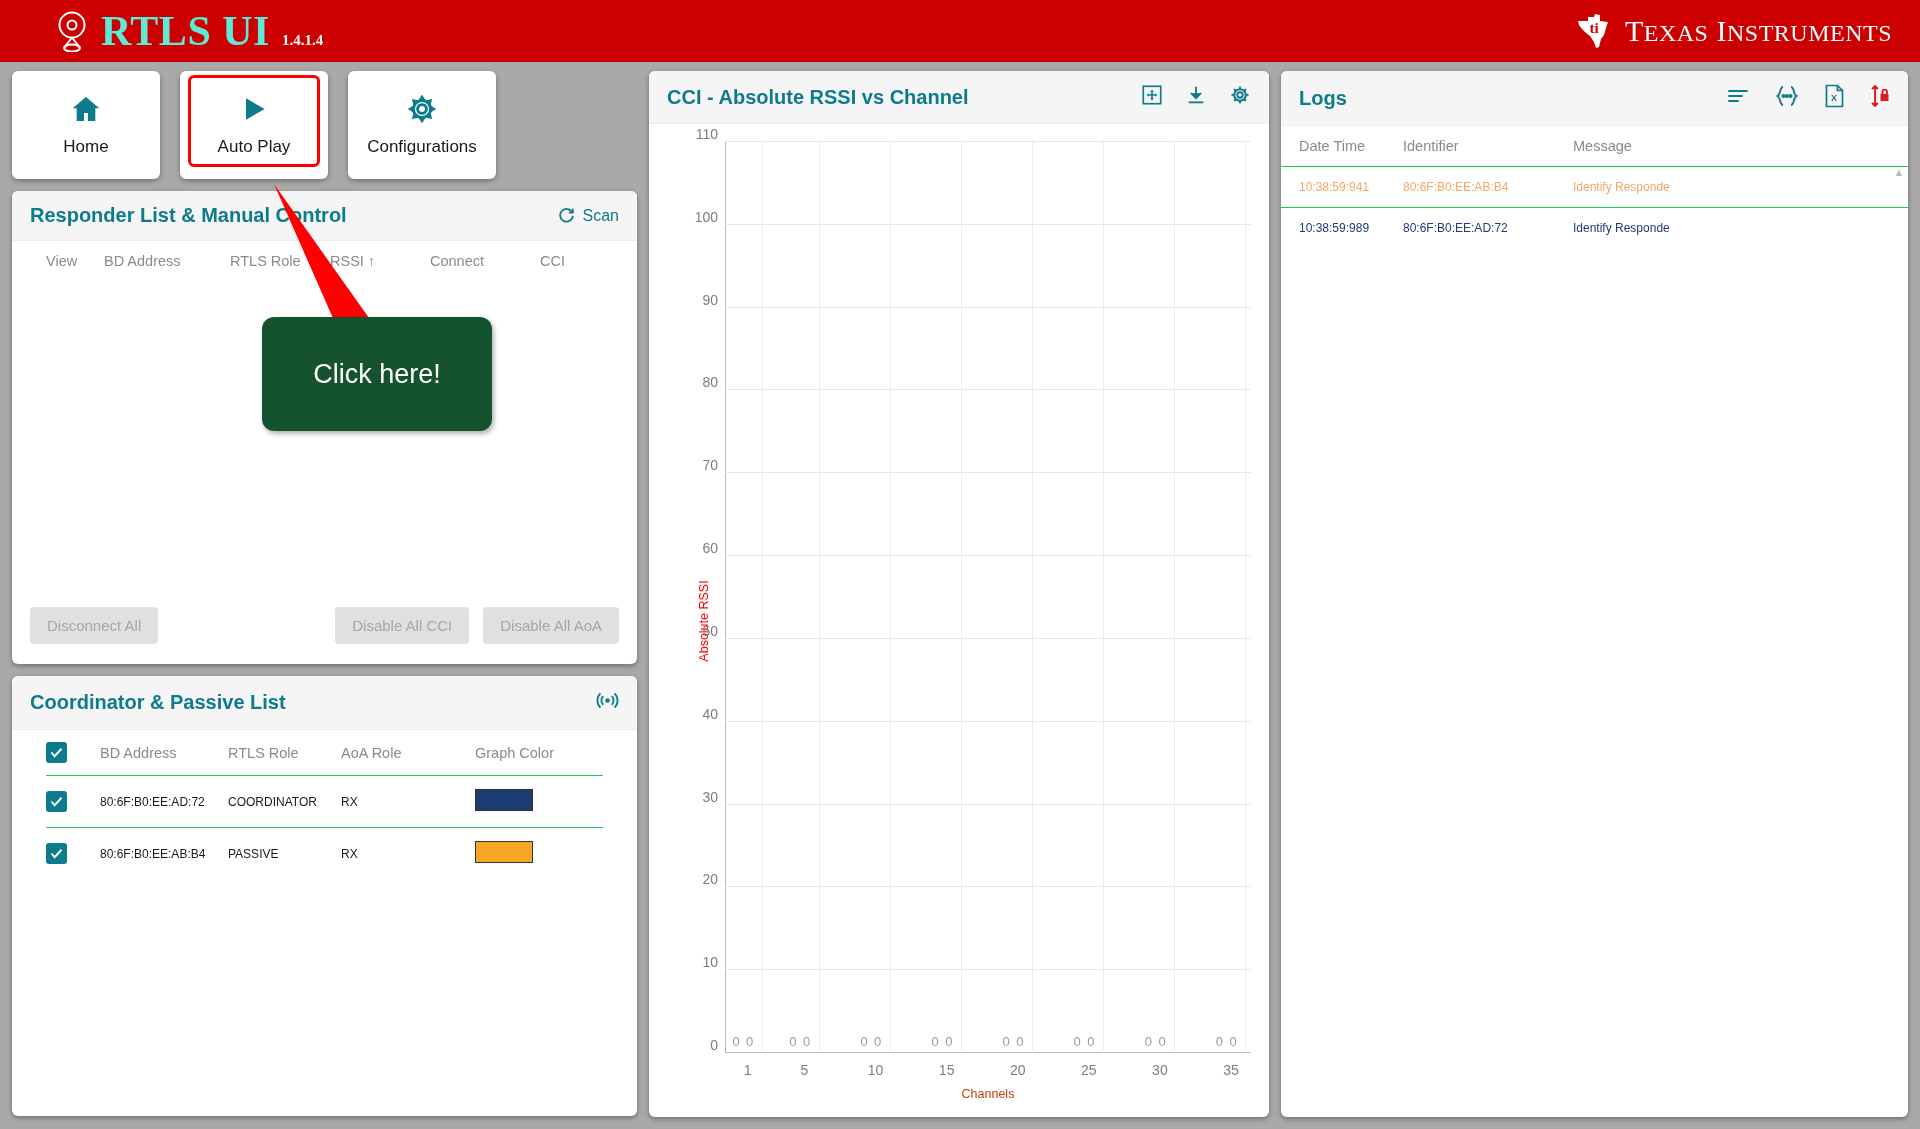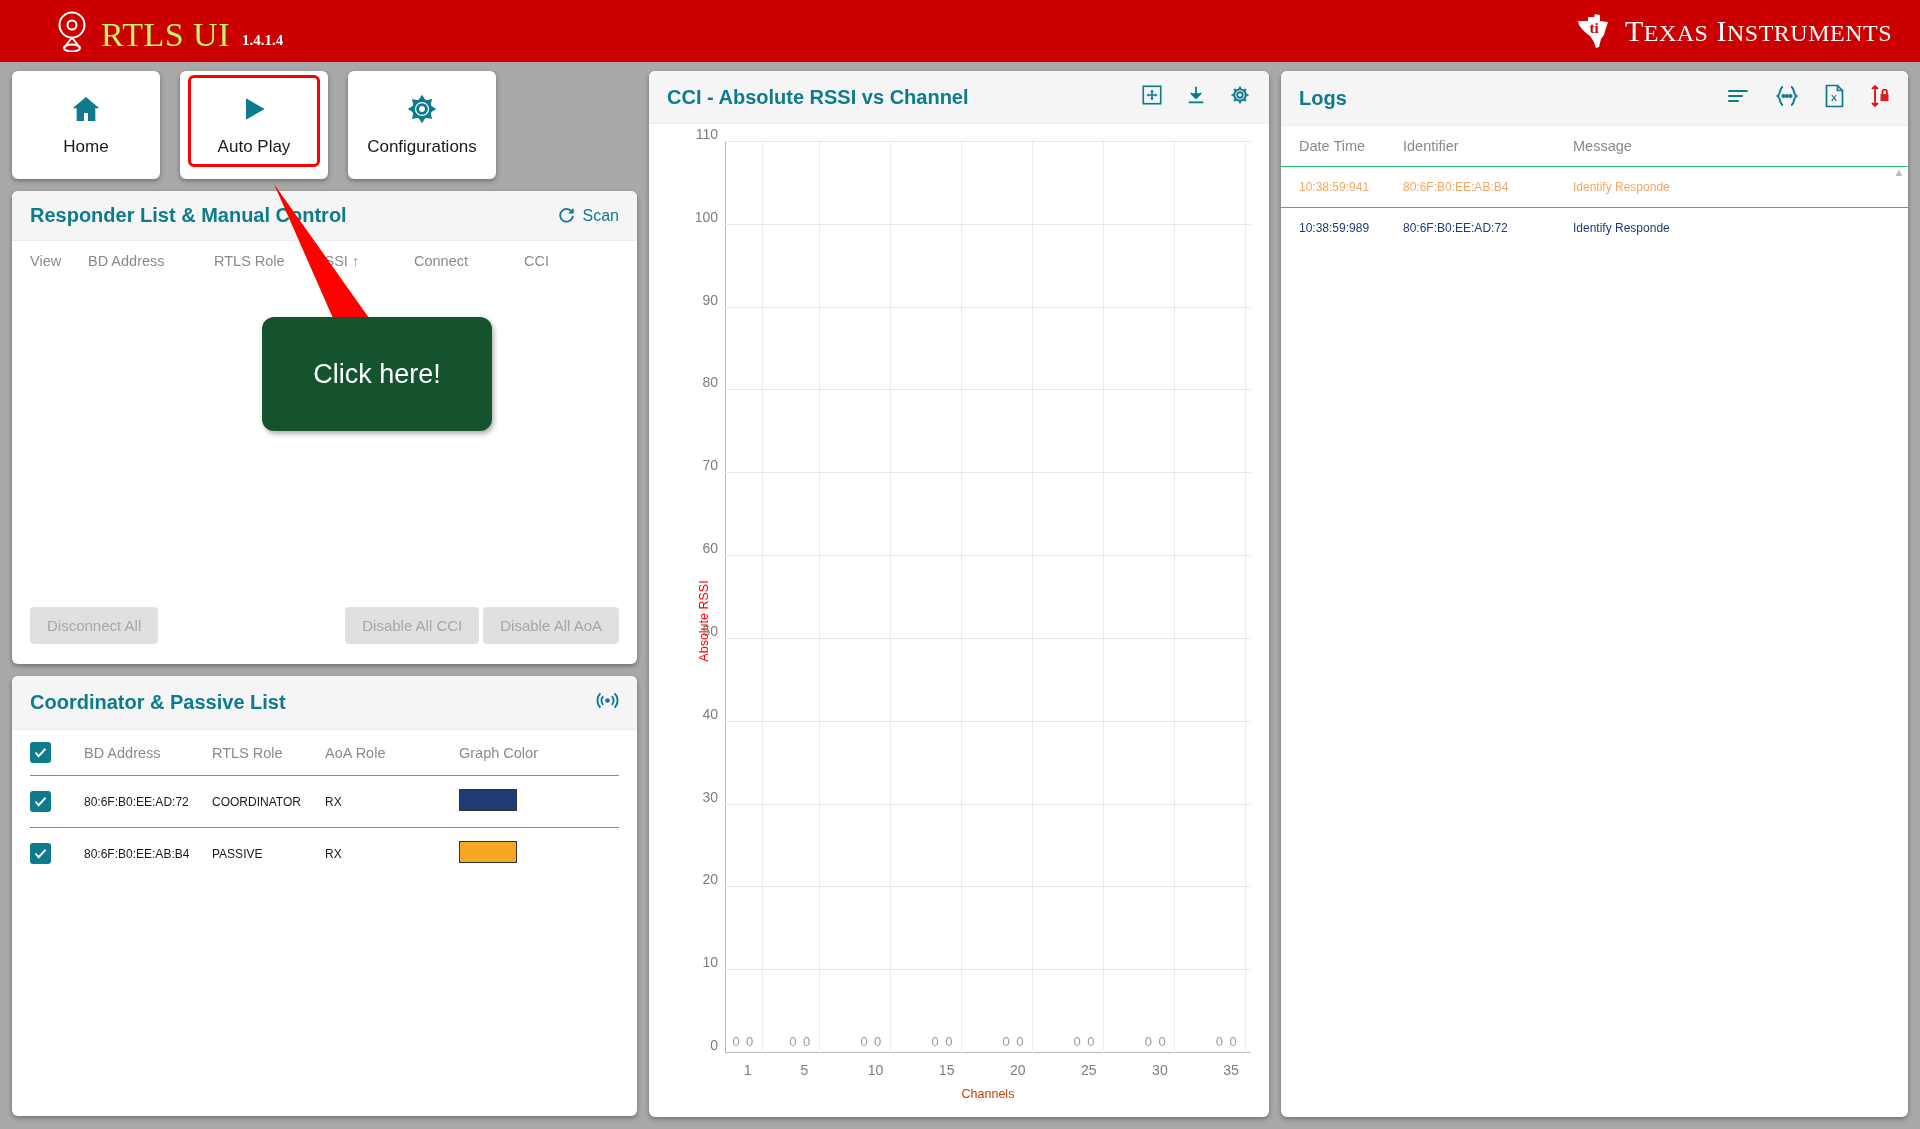--- a/index.html
+++ b/index.html
@@ -13,22 +13,22 @@
   .topbar {
     height: 62px; width: 100%;
     background: #cc0000;
     display: flex; align-items: center; justify-content: space-between;
     padding: 0 28px 0 55px;
     position: relative;
   }
   .brand { display: flex; align-items: flex-end; gap: 12px; }
   .brand-pin { width: 34px; height: 42px; display: block; }
   .brand-title {
-    color: #bef264; font-family: "Liberation Serif", serif;
-    font-size: 34px; font-weight: normal; letter-spacing: .5px; line-height: 1;
+    color: #5eead4; font-family: "Liberation Serif", serif;
+    font-size: 42px; font-weight: bold; letter-spacing: .5px; line-height: 1;
   }
   .brand-version {
     color: #fff; font-family: "Liberation Serif", serif;
     font-size: 15px; font-weight: bold; padding-bottom: 3px;
   }
   .ti-logo { display: flex; align-items: center; gap: 10px; }
   .ti-logo svg { display: block; }
   .ti-text {
     color: #fff; font-family: "Liberation Serif", serif;
     font-size: 30px; font-weight: normal; letter-spacing: .5px;
@@ -96,30 +96,30 @@
   
   table { width: 100%; border-collapse: collapse; }
   thead th {
     text-align: left; font-size: 14.5px; font-weight: normal;
     color: #8a8a8a; padding: 12px 0 12px 0;
   }
   tbody td {
     font-size: 12px; color: #1a1a1a;
     padding: 13px 0; border-top: 1px solid #22c55e;
   }
-  .tbl-pad { padding: 0 18px; }
+  .tbl-pad { padding: 0 34px; }
 
   .scan-btn {
     display: flex; align-items: center; gap: 7px;
     color: #0d7b8c; font-size: 16px; cursor: pointer;
   }
 
   .resp-body { height: 312px; }
   .resp-actions {
-    display: flex; gap: 4px; align-items: center;
+    display: flex; gap: 14px; align-items: center;
     padding: 14px 18px 20px 18px;
   }
   .gbtn {
     background: #e0e0e0; color: #a6a6a6;
     border: none; border-radius: 4px;
     font-size: 15px; font-family: inherit;
     padding: 10px 17px; cursor: default;
   }
   .spacer { flex: 1; }
 

